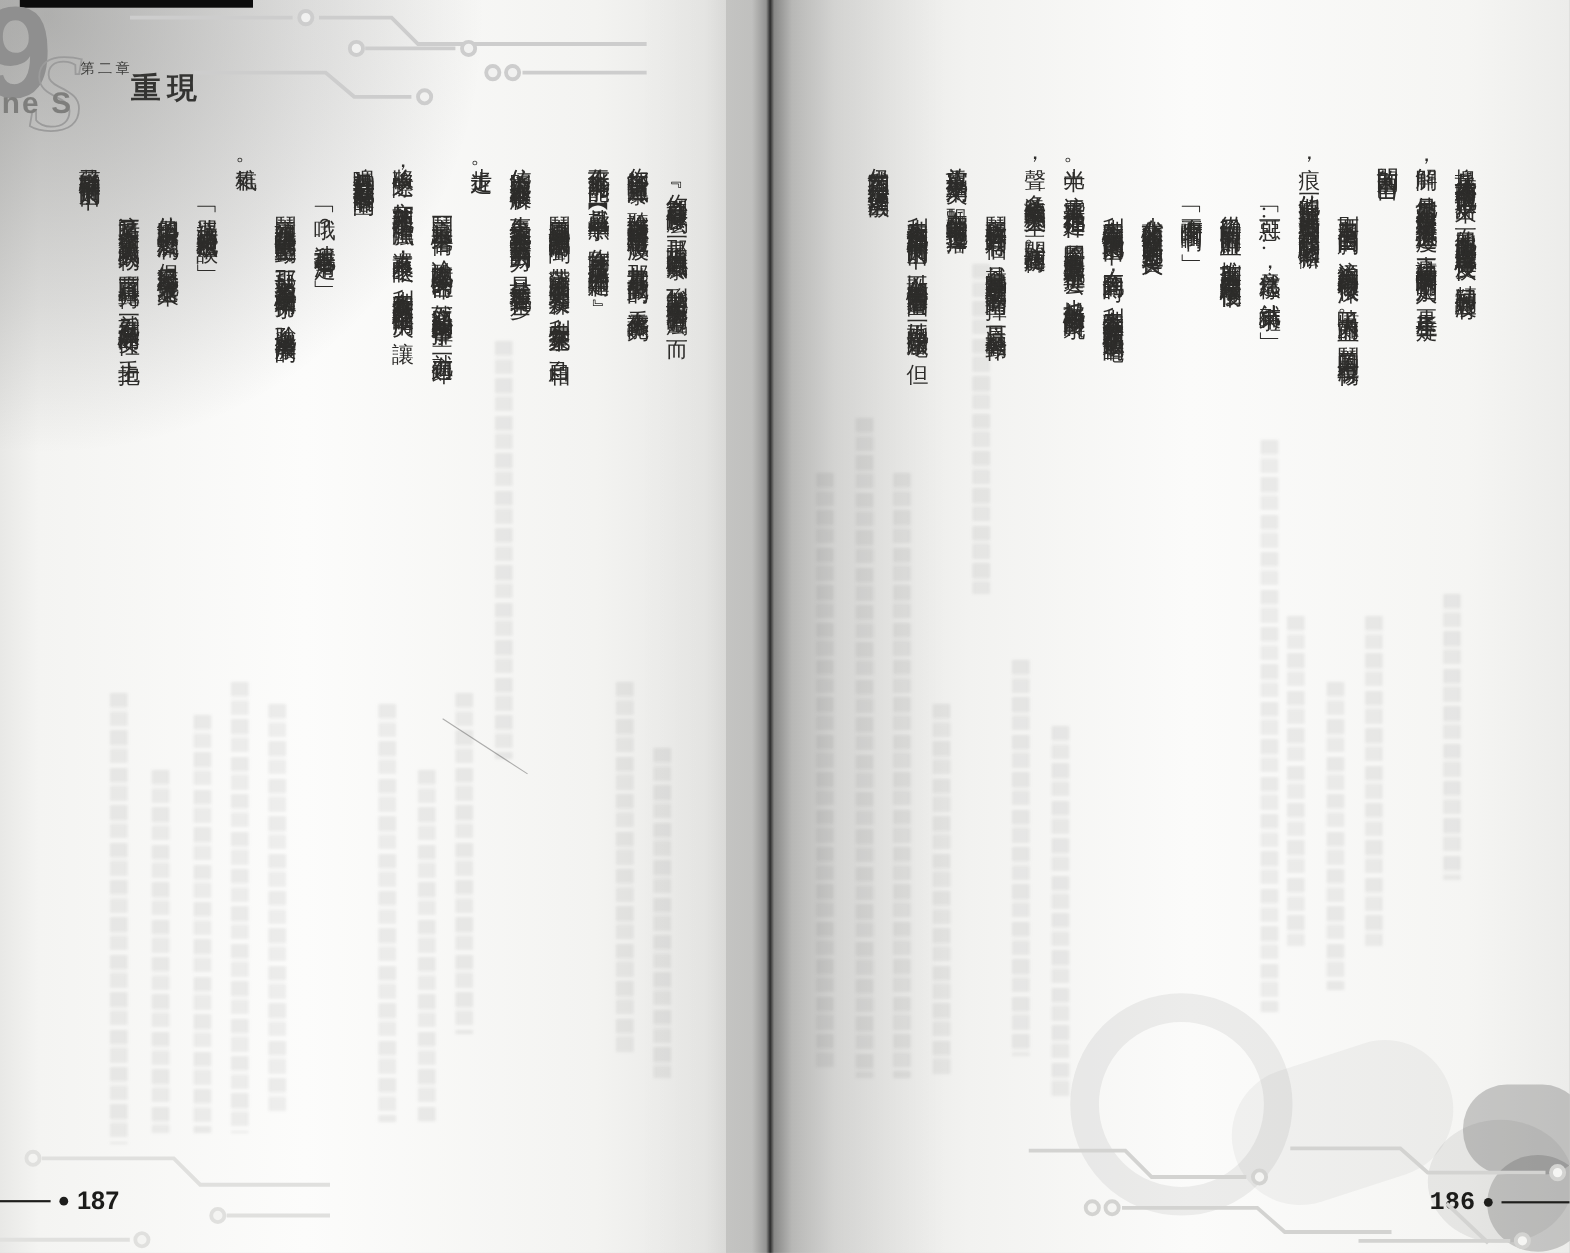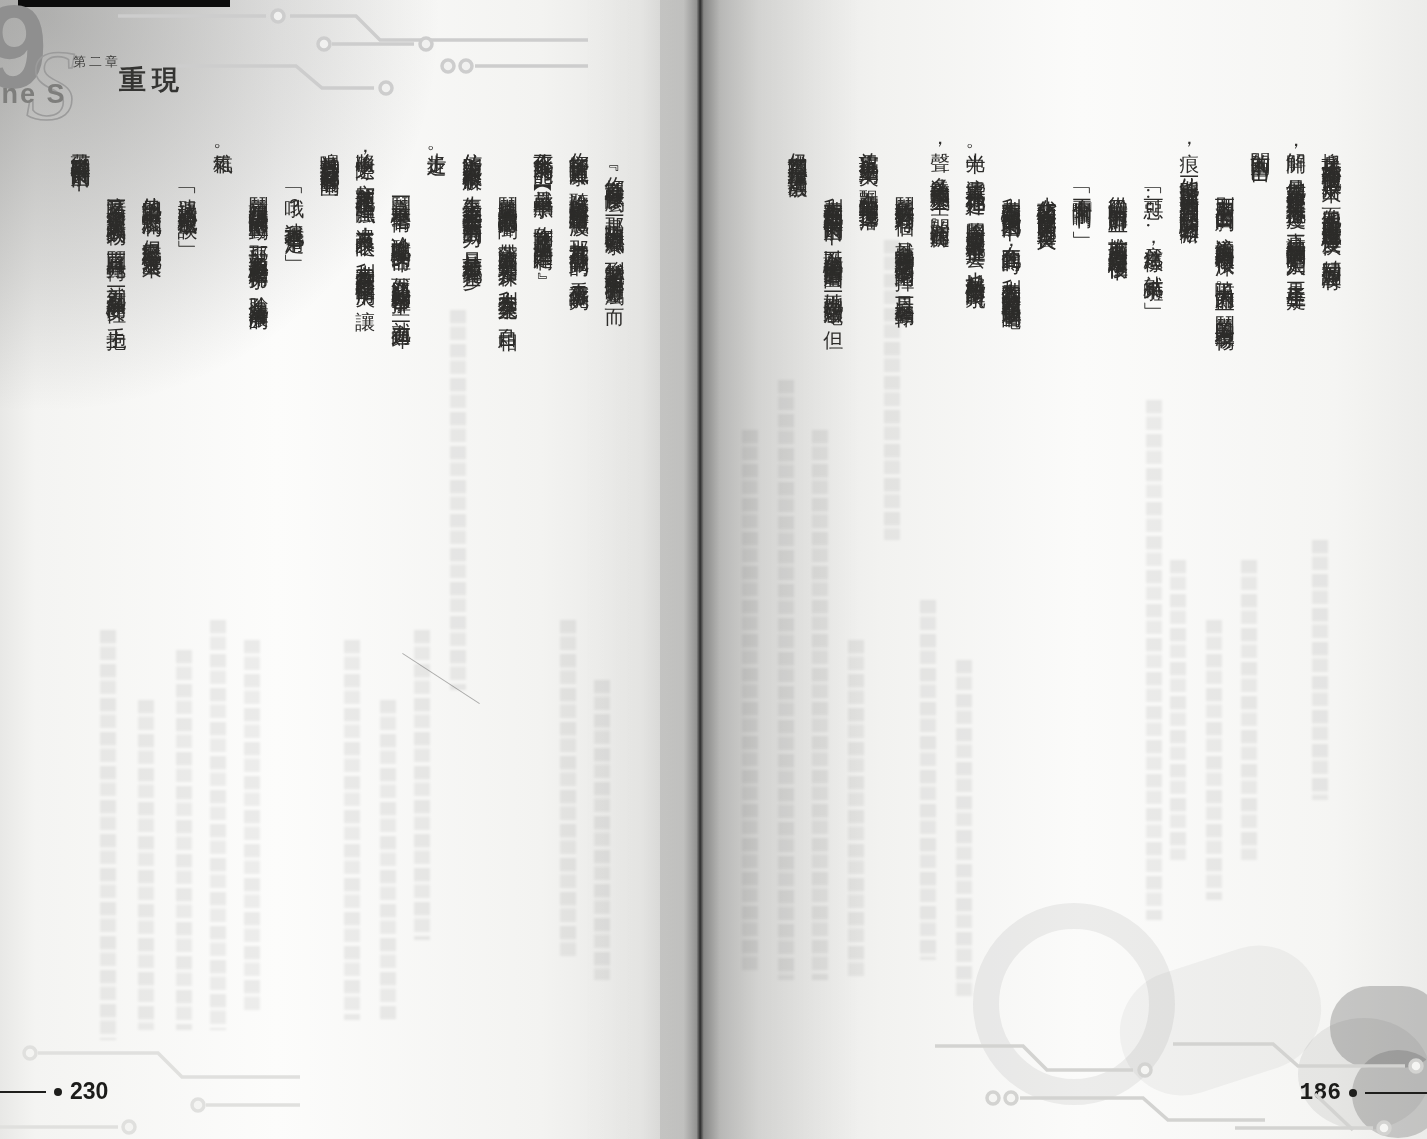--- a/index.html
+++ b/index.html
@@ -153,21 +153,21 @@
   <div class="col">稚氣。</div>
   <div class="col i2">「連哭泣的小姑娘也照砍不誤？」</div>
   <div class="col i2">他的日語說得不怎麼流利，但怒氣已經充分表達出來。</div>
   <div class="col i2">這時又多了一個蘊含了驚人殺氣的人物。鬥真將目光一轉，就看到一名妖媚的女性，手上抱</div>
   <div class="col">著已經動彈不得的別西卜。</div>
 </div>
 
 <div class="pagenum pn-left">
   <span class="pn-rule" style="width:46px"></span>
     <span class="pn-dot"></span>
-    <span>230</span>
+    <span>187</span>
 </div>
 <div class="pagenum pn-right">
   <span>186</span>
     <span class="pn-dot"></span>
     <span class="pn-rule" style="width:62px"></span>
 </div>
 
 <svg class="circuit" style="left:0;top:1035px" width="300" height="104" viewBox="0 0 300 104">
   <g stroke="#e0e0de" stroke-width="3.5" fill="none">
     <circle cx="30" cy="18" r="6" fill="#f4f4f2"></circle>

